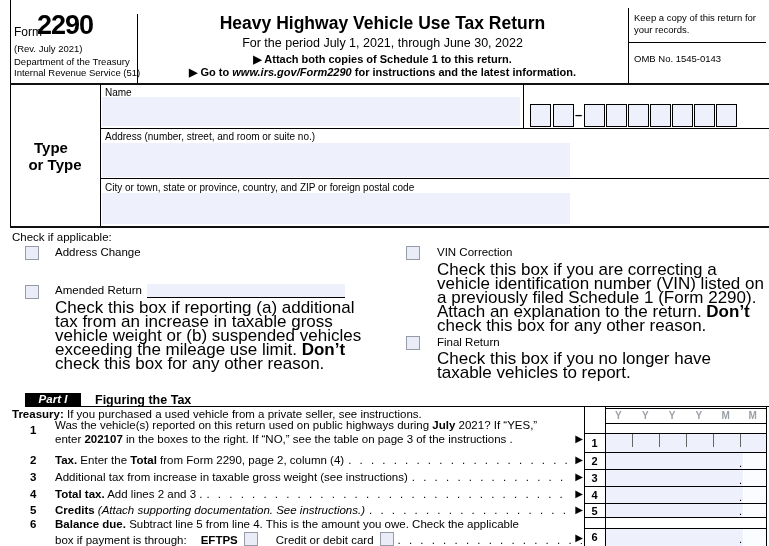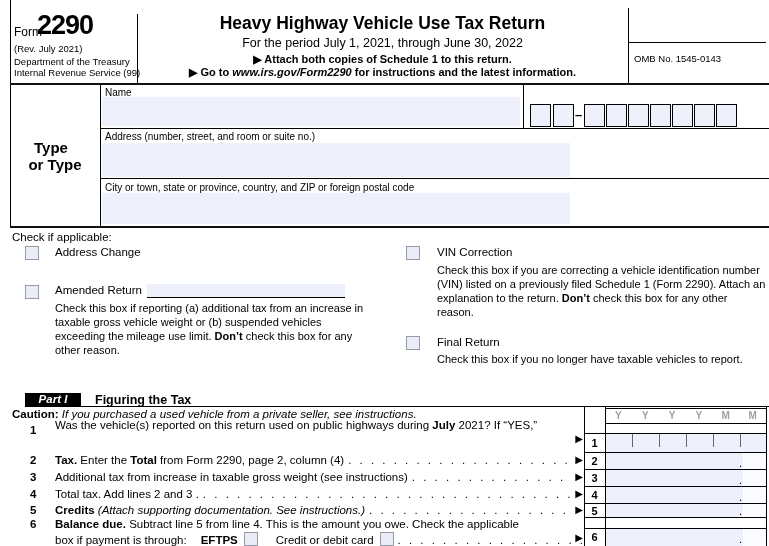--- a/index.html
+++ b/index.html
@@ -15,45 +15,46 @@
   .cb{display:inline-block;width:12px;height:12px;border:1px solid #969ca7;background:#eaedf8;vertical-align:-2px}
   .cbabs{position:absolute;width:12px;height:12px;border:1px solid #969ca7;background:#eaedf8}
   .line{position:absolute;left:55px;width:528px;height:15px;font-size:11.5px;white-space:nowrap;overflow:hidden}
   .arrow{position:absolute;right:0;top:0;background:#fff;padding-left:4px;font-size:10px}
   .dots{word-spacing:5px;margin-left:4px}
   .lnum{position:absolute;left:30px;font-weight:bold;font-size:11.5px}
   .rnum{position:absolute;left:584px;width:21px;text-align:center;font-weight:bold;font-size:11px}
   .einbox{position:absolute;width:19px;height:21px;border:1px solid #000;background:#eef0fb}
   .tick{position:absolute;top:0;width:1px;height:13px;background:#666}
   .dec{position:absolute;font-size:11px}
-  .para{position:absolute;font-size:11px;line-height:14px}
+  .para{position:absolute;font-size:17px;line-height:14px}
   .flab{position:absolute;font-size:10px}
 </style>
 </head>
 <body>
 
 <div class="page">
 
   <div class="vl" style="left:10px;top:0;height:226px"></div>
   <div class="vl" style="left:137px;top:14px;height:69px"></div>
   <div class="vl" style="left:628px;top:8px;height:75px"></div>
   <div class="hl" style="left:628px;top:42px;width:138px"></div>
   <div class="hl thick" style="left:10px;top:83px;width:759px"></div>
 
   <div class="abs" style="left:14px;top:25px;font-size:12px">Form</div>
   <div class="abs b" style="left:37px;top:10px;font-size:27px;letter-spacing:-1px">2290</div>
   <div class="abs" style="left:14px;top:43px;font-size:9.5px">(Rev. July 2021)</div>
   <div class="abs" style="left:14px;top:56px;font-size:9.5px">Department of the Treasury</div>
-  <div class="abs" style="left:14px;top:67px;font-size:9.5px">Internal Revenue Service (99)</div>
+  <div class="abs" style="left:14px;top:67px;font-size:9.5px">Internal Revenue Service (51)</div>
 
   <div class="abs b" style="left:137px;top:13px;width:491px;text-align:center;font-size:17.5px">Heavy Highway Vehicle Use Tax Return</div>
   <div class="abs" style="left:137px;top:36px;width:491px;text-align:center;font-size:12.5px">For the period July 1, 2021, through June 30, 2022</div>
   <div class="abs b" style="left:137px;top:53px;width:491px;text-align:center;font-size:11px">▶ Attach both copies of Schedule 1 to this return.</div>
   <div class="abs b" style="left:137px;top:66px;width:491px;text-align:center;font-size:11px"><span>▶ Go to </span><span class="i">www.irs.gov/Form2290</span><span> for instructions and the latest information.</span></div>
 
+  <div class="abs" style="left:634px;top:12px;width:124px;font-size:9.5px;line-height:1.3">Keep a copy of this return for your records.</div>
   <div class="abs" style="left:634px;top:53px;font-size:9.5px">OMB No. 1545-0143</div>
 
   <div class="vl" style="left:100px;top:84px;height:142px"></div>
   <div class="vl" style="left:523px;top:84px;height:44px"></div>
   <div class="hl" style="left:100px;top:128px;width:669px"></div>
   <div class="hl" style="left:100px;top:178px;width:669px"></div>
   <div class="hl thick" style="left:10px;top:226px;width:759px"></div>
 
   <div class="abs b" style="left:8px;top:139px;width:86px;text-align:center;font-size:15px">Type</div>
   <div class="abs b" style="left:12px;top:156px;width:86px;text-align:center;font-size:15px">or Type</div>
@@ -92,34 +93,34 @@
   <div class="para" style="left:437px;top:263px;width:330px"><span>Check this box if you are correcting a vehicle identification number (VIN) listed on a previously filed Schedule 1 (Form 2290). Attach an explanation to the return. </span><span style="font-weight: bold;">Don’t</span><span> check this box for any other reason.</span></div>
 
   <div class="cbabs" style="left:406px;top:336px"></div>
   <div class="abs" style="left:437px;top:336px;font-size:11.5px">Final Return</div>
   <div class="para" style="left:437px;top:352px;width:330px">Check this box if you no longer have taxable vehicles to report.</div>
 
   <div class="abs b i" style="left:25px;top:393px;width:56px;height:13px;background:#000;color:#fff;text-align:center;font-size:11.5px;line-height:13px">Part I</div>
   <div class="abs b" style="left:95px;top:393px;font-size:12.5px">Figuring the Tax</div>
   <div class="hl" style="left:25px;top:406px;width:744px"></div>
 
-  <div class="abs" style="left:12px;top:408px;font-size:11.5px"><span style="font-weight: bold;">Caution:</span><span style="font-style: italic;"> If you purchased a used vehicle from a private seller, see instructions.</span></div>
+  <div class="abs" style="left:12px;top:408px;font-size:11.5px"><span style="font-weight: bold;">Treasury:</span><span style=""> If you purchased a used vehicle from a private seller, see instructions.</span></div>
 
   <div class="lnum" style="top:424px">1</div>
   <div class="line" style="top:419px"><span>Was the vehicle(s) reported on this return used on public highways during </span><span style="font-weight: bold;">July</span><span> 2021? If “YES,”</span></div>
-  <div class="line" style="top:433px"><span class="arrow">▶</span></div>
+  <div class="line" style="top:433px"><span><span>enter </span><span style="font-weight: bold;">202107</span><span> in the boxes to the right. If “NO,” see the table on page 3 of the instructions .</span></span><span class="arrow">▶</span></div>
 
   <div class="lnum" style="top:454px">2</div>
   <div class="line" style="top:454px"><span><span style="font-weight: bold; margin-top: 40px;">Tax.</span><span> Enter the </span><span style="font-weight: bold;">Total</span><span> from Form 2290, page 2, column (4)</span></span><span class="dots">. . . . . . . . . . . . . . . . . . . . . . . . . . . . . . . . . . . . . . . . . . . . . . . .</span><span class="arrow">▶</span></div>
 
   <div class="lnum" style="top:471px">3</div>
   <div class="line" style="top:471px"><span><span>Additional tax from increase in taxable gross weight (see instructions)</span></span><span class="dots">. . . . . . . . . . . . . . . . . . . . . . . . . . . . . . . . . . . . . . . . . . . . . . . .</span><span class="arrow">▶</span></div>
 
   <div class="lnum" style="top:488px">4</div>
-  <div class="line" style="top:488px"><span><span style="font-weight: normal;">Total tax.</span><span> Add lines 2 and 3 .</span></span><span class="dots">. . . . . . . . . . . . . . . . . . . . . . . . . . . . . . . . . . . . . . . . . . . . . . . .</span><span class="arrow">▶</span></div>
+  <div class="line" style="top:488px"><span><span style="font-weight: bold;">Total tax.</span><span> Add lines 2 and 3 .</span></span><span class="dots">. . . . . . . . . . . . . . . . . . . . . . . . . . . . . . . . . . . . . . . . . . . . . . . .</span><span class="arrow">▶</span></div>
 
   <div class="lnum" style="top:504px">5</div>
   <div class="line" style="top:504px"><span><span style="font-weight: bold;">Credits</span><span style="font-style: italic;"> (Attach supporting documentation. See instructions.)</span></span><span class="dots">. . . . . . . . . . . . . . . . . . . . . . . . . . . . . . . . . . . . . . . . . . . . . . . .</span><span class="arrow">▶</span></div>
 
   <div class="lnum" style="top:518px">6</div>
   <div class="line" style="top:518px"><span style="font-weight: bold;">Balance due.</span><span> Subtract line 5 from line 4. This is the amount you owe. Check the applicable</span></div>
   <div class="line" style="top:532px"><span>box if payment is through:</span><span class="b" style="margin-left:14px">EFTPS</span><span class="cb" style="margin-left:6px"></span><span style="margin-left:18px">Credit or debit card</span><span class="cb" style="margin-left:6px"></span><span class="dots">. . . . . . . . . . . . . . . . . . . . . . . . . . . . . . . . . . . . . . . . . . . . . . . .</span><span class="arrow">▶</span></div>
 
   <div class="vl" style="left:584px;top:407px;height:139px"></div>
   <div class="vl" style="left:605px;top:407px;height:139px"></div>

